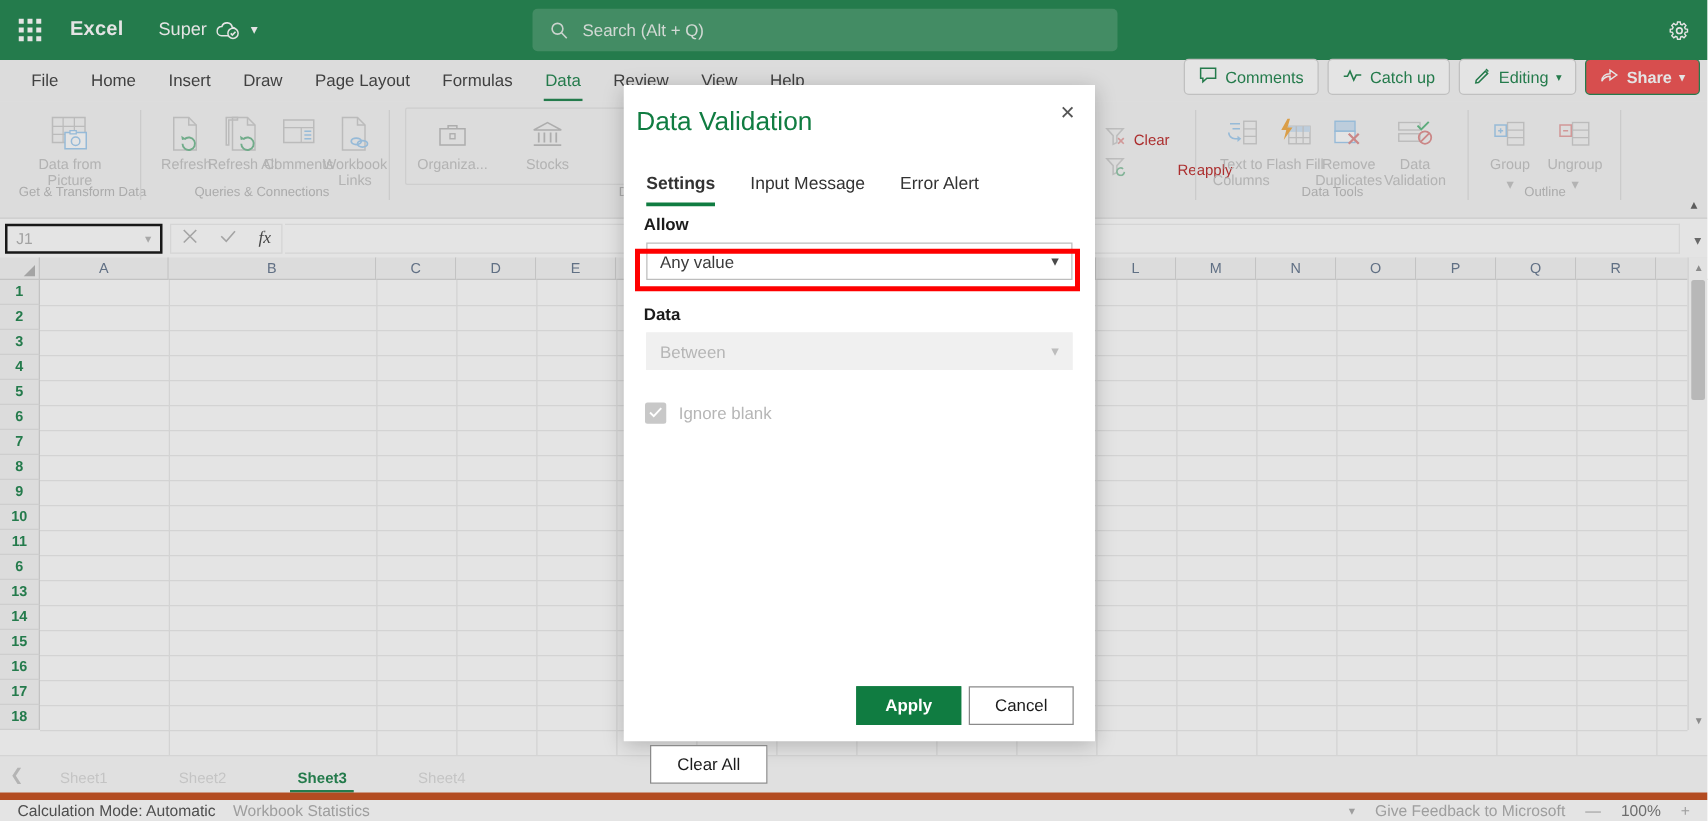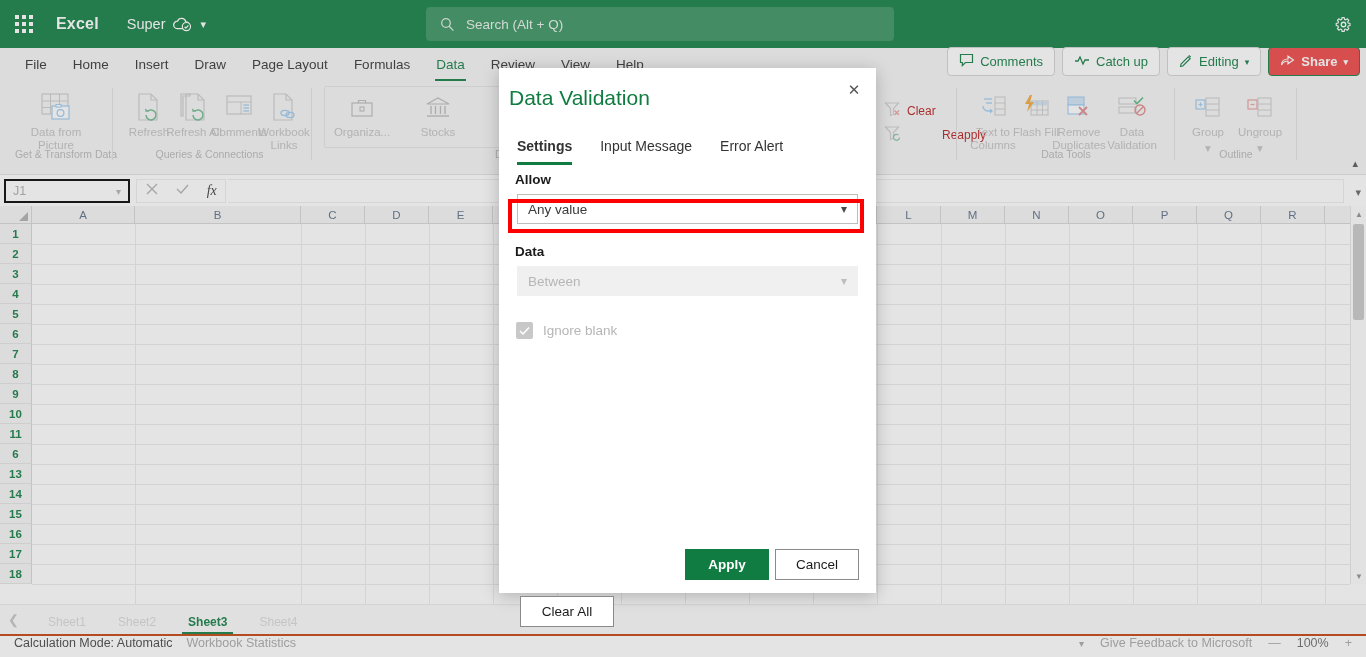--- a/index.html
+++ b/index.html
@@ -111,27 +111,27 @@
   .hline { position: absolute; left: 0; right: 0; height: 1px; background: #eaeaea; }
 
   
   .vscroll { position: absolute; right: 0; top: 0; width: 16px; bottom: 20px; background: #fdfdfd; border-left: 1px solid #e6e6e6; }
   .vs-arrow { width: 16px; height: 16px; display: flex; align-items: center; justify-content: center; font-size: 8px; color: #909090; }
   .vs-thumb { position: absolute; left: 2px; right: 2px; top: 18px; height: 96px; background: #c9c9c9; border-radius: 2px; }
 
   
   .sheetbar { position: absolute; left: 0; top: 604px; width: 1366px; height: 30px; background: #fbfbfb; border-top: 1px solid #ececec; }
   .sb-nav { position: absolute; left: 8px; top: 7px; font-size: 13px; color: #c4c4c4; }
-  .sheet-tabs { position: absolute; left: 32px; top: 0; height: 30px; display: flex; align-items: flex-end; }
+  .sheet-tabs { position: absolute; left: 32px; top: 0; height: 30px; display: flex; align-items: flex-end; gap: 25px; }
   .sheet-tab { font-size: 12px; color: #d8d8d8; padding: 0 16px 6px 16px; position: relative; }
   .sheet-tab.active { color: #107c41; font-weight: bold; }
   .sheet-tab.active::after { content: ""; position: absolute; left: 10px; right: 10px; bottom: 0; height: 3px; background: #107c41; }
 
   
-  .statusbar { position: absolute; left: 0; top: 634px; width: 1366px; height: 23px; background: #fff; border-top: 2px solid #c2410c; display: flex; align-items: flex-start; }
+  .statusbar { position: absolute; left: 0; top: 634px; width: 1366px; height: 23px; background: #fff; border-top: 6px solid #c2410c; display: flex; align-items: center; }
   .st-item { font-size: 12.5px; color: #444; margin-left: 14px; }
   .st-item.muted { color: #a8a8a8; }
   .st-right { margin-left: auto; display: flex; align-items: center; gap: 16px; padding-right: 14px; }
   .st-right span { font-size: 12.5px; color: #a8a8a8; }
   .zoom-sign { font-size: 15px; color: #8a8a8a; }
 
   
   .backdrop { position: absolute; left: 0; top: 0; width: 1366px; height: 657px; background: rgba(120,120,120,0.20); pointer-events: none; }
 
   

